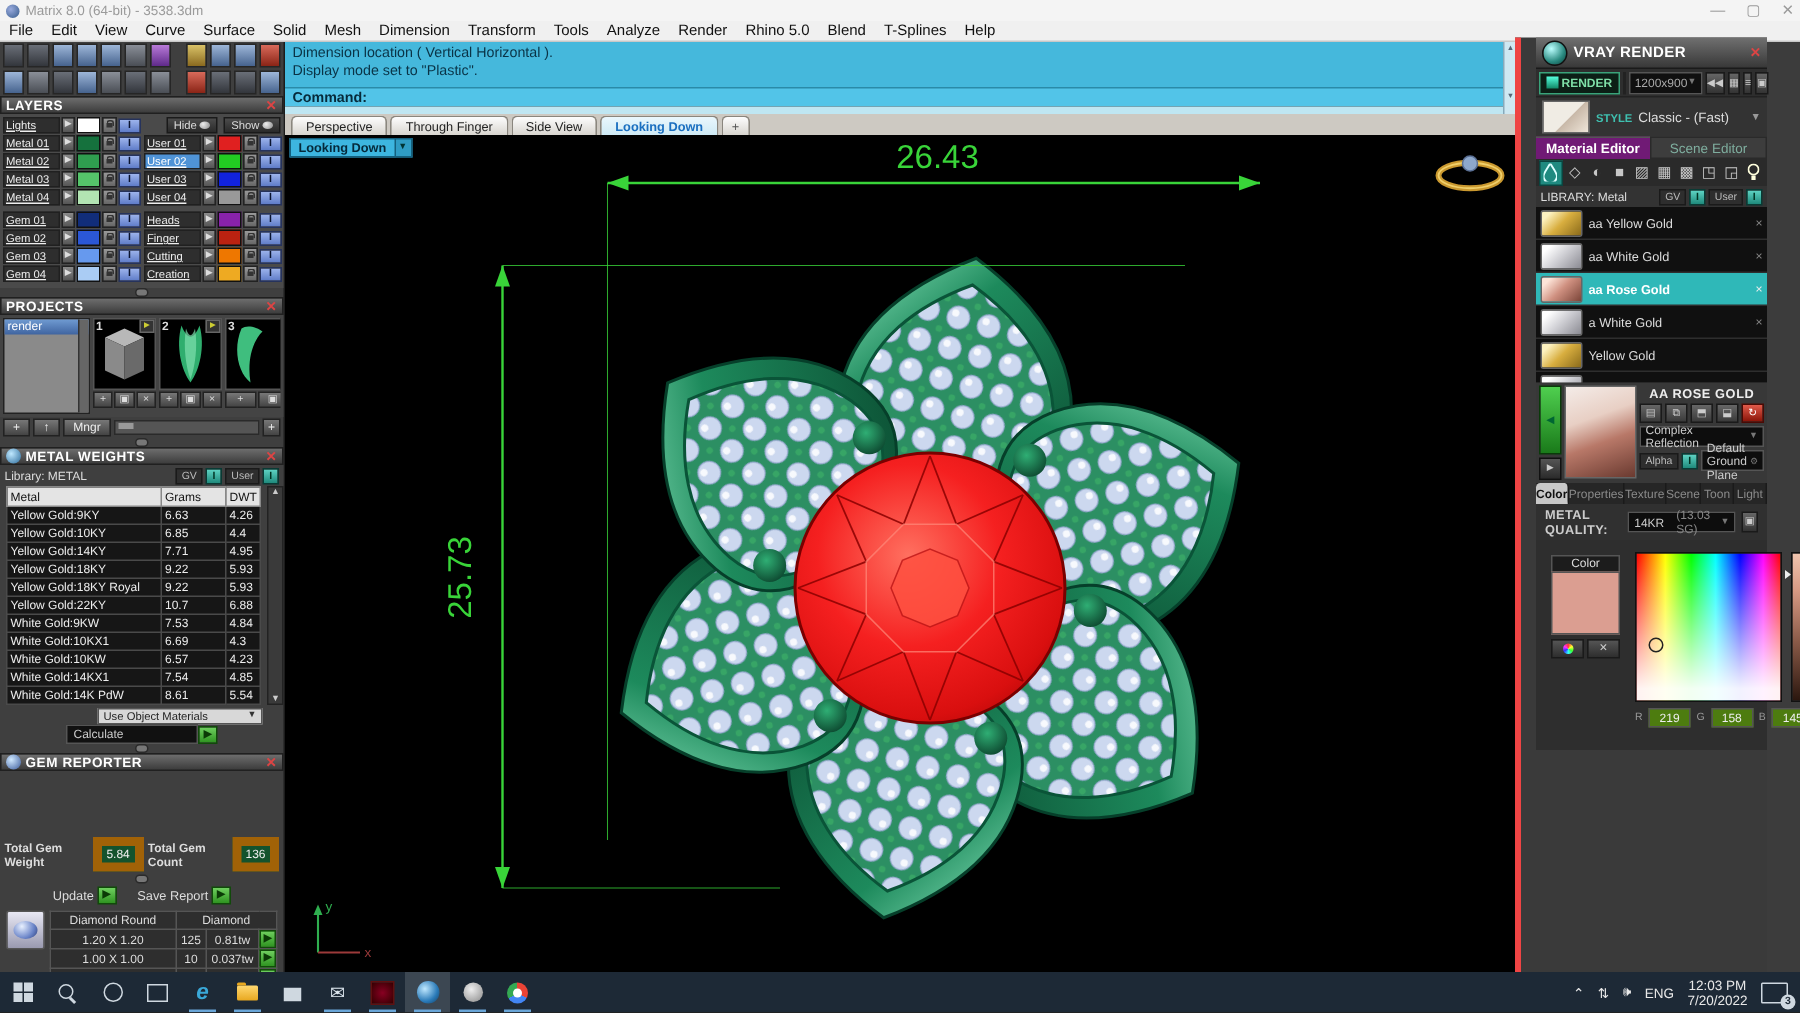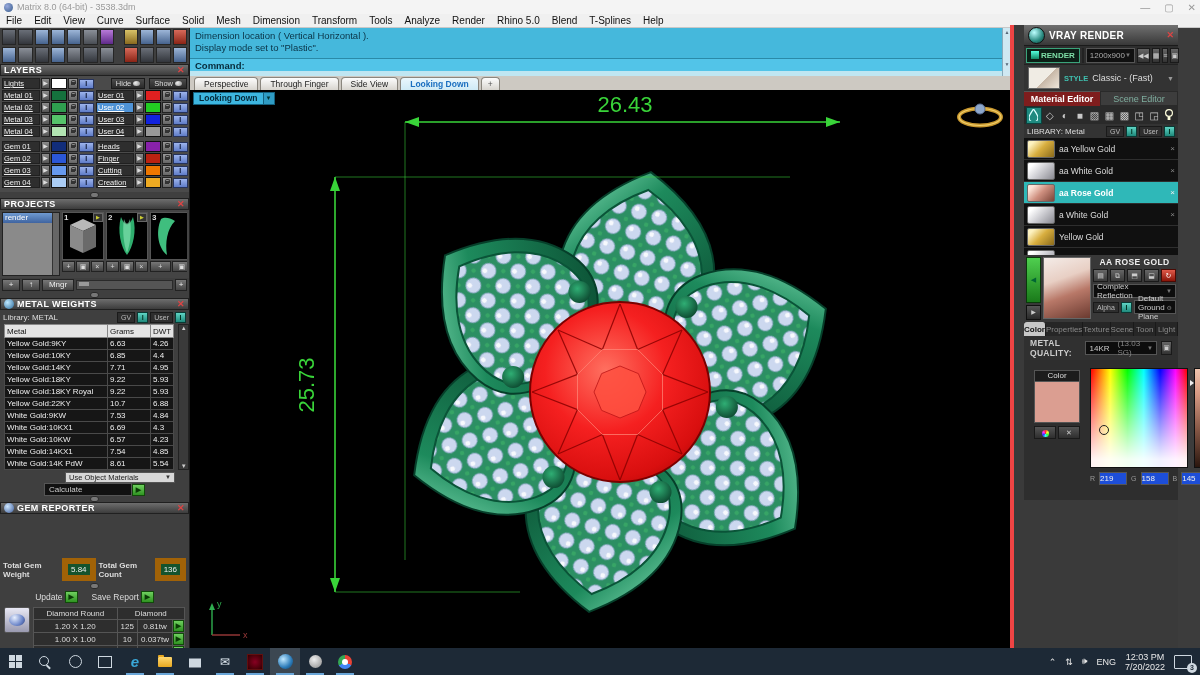--- a/index.html
+++ b/index.html
@@ -117,21 +117,21 @@
   .bluebtn{width:14px;height:13px;border:1px solid #222;background:radial-gradient(circle at 40% 35%,#9cf,#237);}
   .resdd{flex:1;height:13px;background:#101010;border:1px solid #555;color:#aaa;font-size:8px;display:flex;align-items:center;padding:0 3px;}
   .resdd .car{margin-left:auto;font-size:6px;color:#777;}
   .sqbtn{width:15px;height:13px;background:linear-gradient(#666,#333);border:1px solid #1a1a1a;color:#ccc;font-size:7px;line-height:13px;text-align:center;}
   .stylerow{height:26px;display:flex;align-items:center;gap:4px;padding:0 4px;background:#333;border-top:1px solid #222;}
   .stylethumb{width:30px;height:20px;background:linear-gradient(135deg,#f0ece4 55%,#c8b8a8 56%,#efe6da);border:1px solid #666;}
   .stylelabel{color:#3fc0b0;font-size:7.5px;font-weight:bold;}
   .styleval{color:#ddd;font-size:9px;}
   .rtabs{height:15px;display:flex;}
   .rtab{flex:1;font-size:9px;display:flex;align-items:center;justify-content:center;}
-  .rtab.on{background:#7f1d1d;color:#fff;font-weight:bold;border-top:1px solid #555;}
+  .rtab.on{background:#701a75;color:#fff;font-weight:bold;border-top:1px solid #555;}
   .rtab.off{background:#3d3d3d;color:#7fae9f;border:1px solid #2a2a2a;}
   .iconrow{height:18px;display:flex;align-items:center;gap:1px;padding:0 2px;background:#2a2a2a;}
   .mico{width:16px;height:15px;display:flex;align-items:center;justify-content:center;color:#c8c8c8;font-size:10px;}
   .mico.sel{background:#1f8a80;border:1px solid #0a443f;color:#dff;}
   .matlist{height:117px;overflow:hidden;background:#0a0a0a;}
   .matrow{height:21px;display:flex;align-items:center;gap:4px;padding:0 3px;border-bottom:1px solid #2e2e2e;background:#101010;}
   .matrow.sel{background:#2fb8b8;}
   .matthumb{width:26px;height:16px;border:1px solid #666;border-radius:2px;}
   .mt-yg{background:linear-gradient(135deg,#fdf2c0 15%,#d8ae3f 50%,#8a6a1a);}
   .mt-wg{background:linear-gradient(135deg,#ffffff 15%,#cfcfd4 50%,#8a8a92);}
@@ -168,21 +168,21 @@
   .cfield{position:absolute;left:66px;top:8px;width:96px;height:98px;border:1px solid #111;
      background:linear-gradient(to bottom,rgba(255,255,255,0) 0%,rgba(255,255,255,.95) 92%),
                 linear-gradient(to right,#f00,#ff0 20%,#0f0 38%,#0ff 55%,#00f 72%,#f0f 88%,#f00);}
   .cpick{position:absolute;left:8px;top:56px;width:8px;height:8px;border:1.5px solid #222;border-radius:50%;background:transparent;}
   .cslider{position:absolute;left:170px;top:8px;width:12px;height:98px;border:1px solid #111;
      background:linear-gradient(#f0c4ae 0%,#d89a84 25%,#8a5a48 60%,#2a160e 100%);}
   .chandle{position:absolute;left:166px;top:20px;width:20px;height:6px;}
   .chandle:before{content:"";position:absolute;left:0;top:0;border-top:3px solid transparent;border-bottom:3px solid transparent;border-left:4px solid #eee;}
   .chandle:after{content:"";position:absolute;right:0;top:0;border-top:3px solid transparent;border-bottom:3px solid transparent;border-right:4px solid #eee;}
   .rgbrow{position:absolute;left:66px;top:112px;display:flex;gap:4px;align-items:center;color:#999;font-size:7px;}
-  .rgbval{background:#1d4ed8;border:1px solid #555;color:#eee;font-size:8px;width:26px;height:11px;line-height:11px;text-align:left;}
+  .rgbval{background:#4d7c0f;border:1px solid #555;color:#eee;font-size:8px;width:26px;height:11px;line-height:11px;text-align:center;}
   
   .taskbar{top:648px;left:0;width:1200px;height:27px;background:#1d2936;display:flex;align-items:center;}
   .tico{width:30px;height:27px;display:flex;align-items:center;justify-content:center;position:relative;}
   .tico.open:after{content:"";position:absolute;bottom:0;left:6px;right:6px;height:2px;background:#6aa6d8;}
   .tico.active{background:rgba(255,255,255,.14);}
   .winlogo{display:grid;grid-template-columns:6px 6px;grid-template-rows:6px 6px;gap:1px;}
   .winlogo i{background:#cfd8e0;}
   .tray{margin-left:auto;display:flex;align-items:center;gap:9px;color:#e8e8e8;font-size:9px;padding-right:8px;}
   .clock{text-align:center;line-height:10px;font-size:9px;}
   .badge{position:relative;width:16px;height:12px;border:1px solid #cfd8e0;border-radius:1px;}

